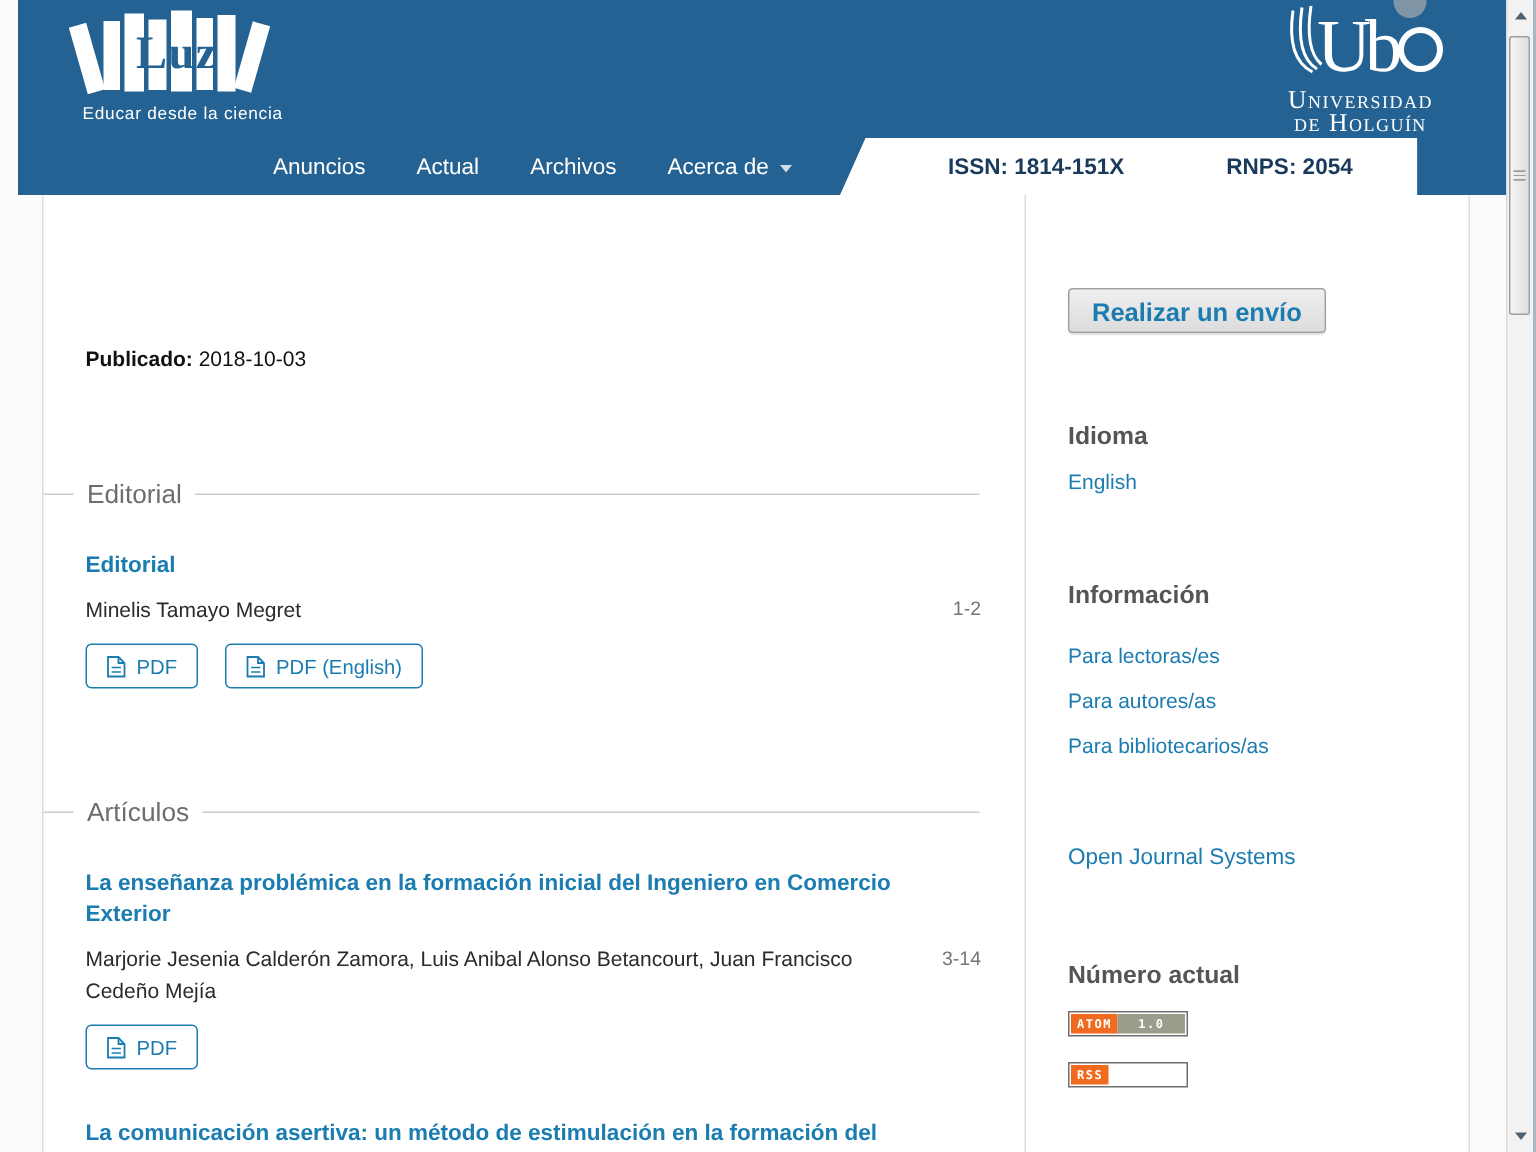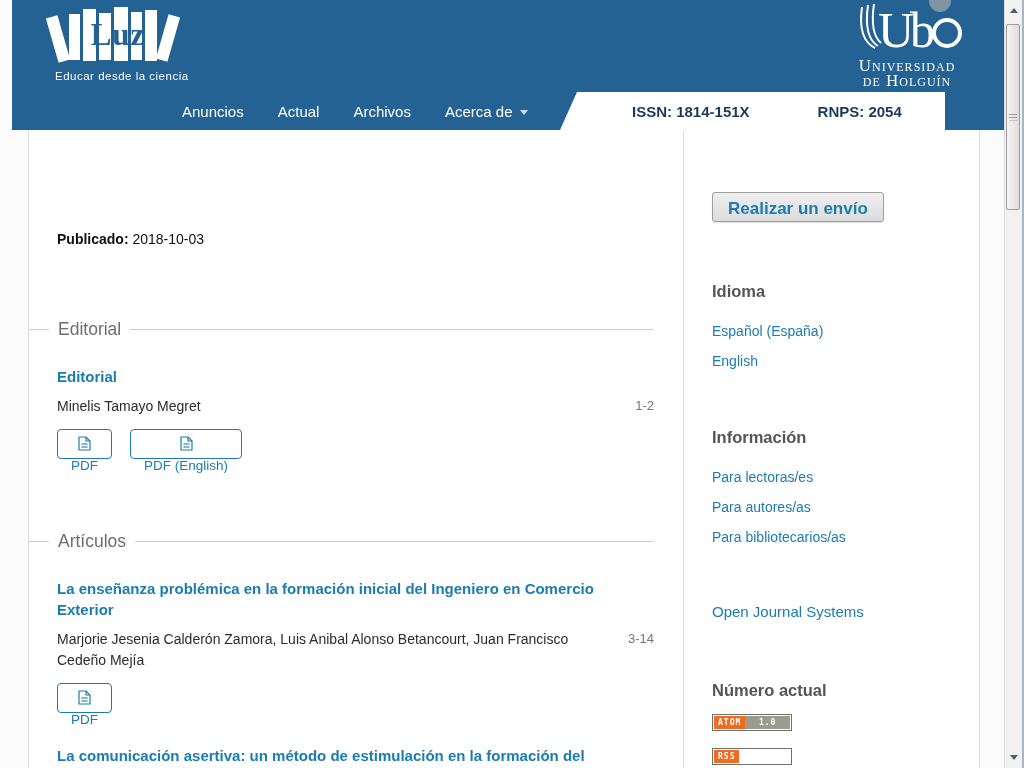--- a/index.html
+++ b/index.html
@@ -90,21 +90,21 @@
   .article-title { margin-top:26px; font-size:15px; font-weight:bold; color:#1b7cb0;
                    line-height:21px; cursor:pointer; max-width:596px; }
   .article-title.mt { margin-top:32px; font-size:15px; }
   .meta { margin-top:9px; display:flex; justify-content:space-between; width:597px;gap:40px; }
   .authors { font-size:14px; color:#2b2b2b; line-height:21px; max-width:520px; }
   .pages { font-size:13px; color:#777; padding-top:2px; }
   .galleys { margin-top:12px; display:flex; gap:18px; }
   .galley-btn { display:flex; align-items:center; gap:7px; border:1px solid #1b7cb0;
                 border-radius:4px; background:#fff; color:#1b7cb0; font-size:13.5px;
                 padding:6px 13px; height:30px; cursor:pointer;
-                font-family:"Liberation Sans", sans-serif;flex-direction:column; }
+                font-family:"Liberation Sans", sans-serif; }
   .doc-icon { display:inline-flex; }
 
   
   .submit-btn { display:inline-block; background:linear-gradient(#efefef,#dcdcdc);
                 border:1px solid #9e9e9e; border-radius:3px; color:#1b7cb0;
                 font-weight:bold; font-size:17px; padding:6px 15px; height:30px;
                 cursor:pointer; font-family:"Liberation Sans", sans-serif;
                 box-shadow:0 1px 1px rgba(0,0,0,.12); }
   .side-heading { font-size:16.5px; font-weight:bold; color:#555; }
   .h-idioma { margin-top:60px; }
@@ -258,21 +258,20 @@
 
     <div>
       <div class="article-title mt">La comunicación asertiva: un método de estimulación en la formación del profesional pedagógico</div>
     </div>
   </div>
 
   <div class="sidebar">
     <button class="submit-btn">Realizar un envío</button>
 
     <div class="side-heading h-idioma">Idioma</div>
-    <a class="side-link first">Español (España)</a>
     <a class="side-link">English</a>
 
     <div class="side-heading h-info">Información</div>
     <a class="side-link first">Para lectoras/es</a>
     <a class="side-link">Para autores/as</a>
     <a class="side-link">Para bibliotecarios/as</a>
 
     <a class="ojs-link">Open Journal Systems</a>
 
     <div class="side-heading h-numero">Número actual</div>

